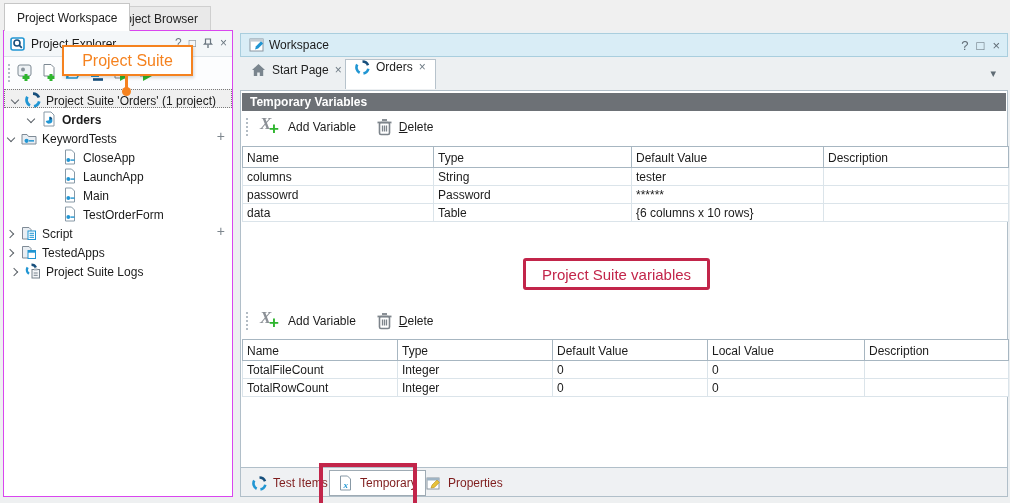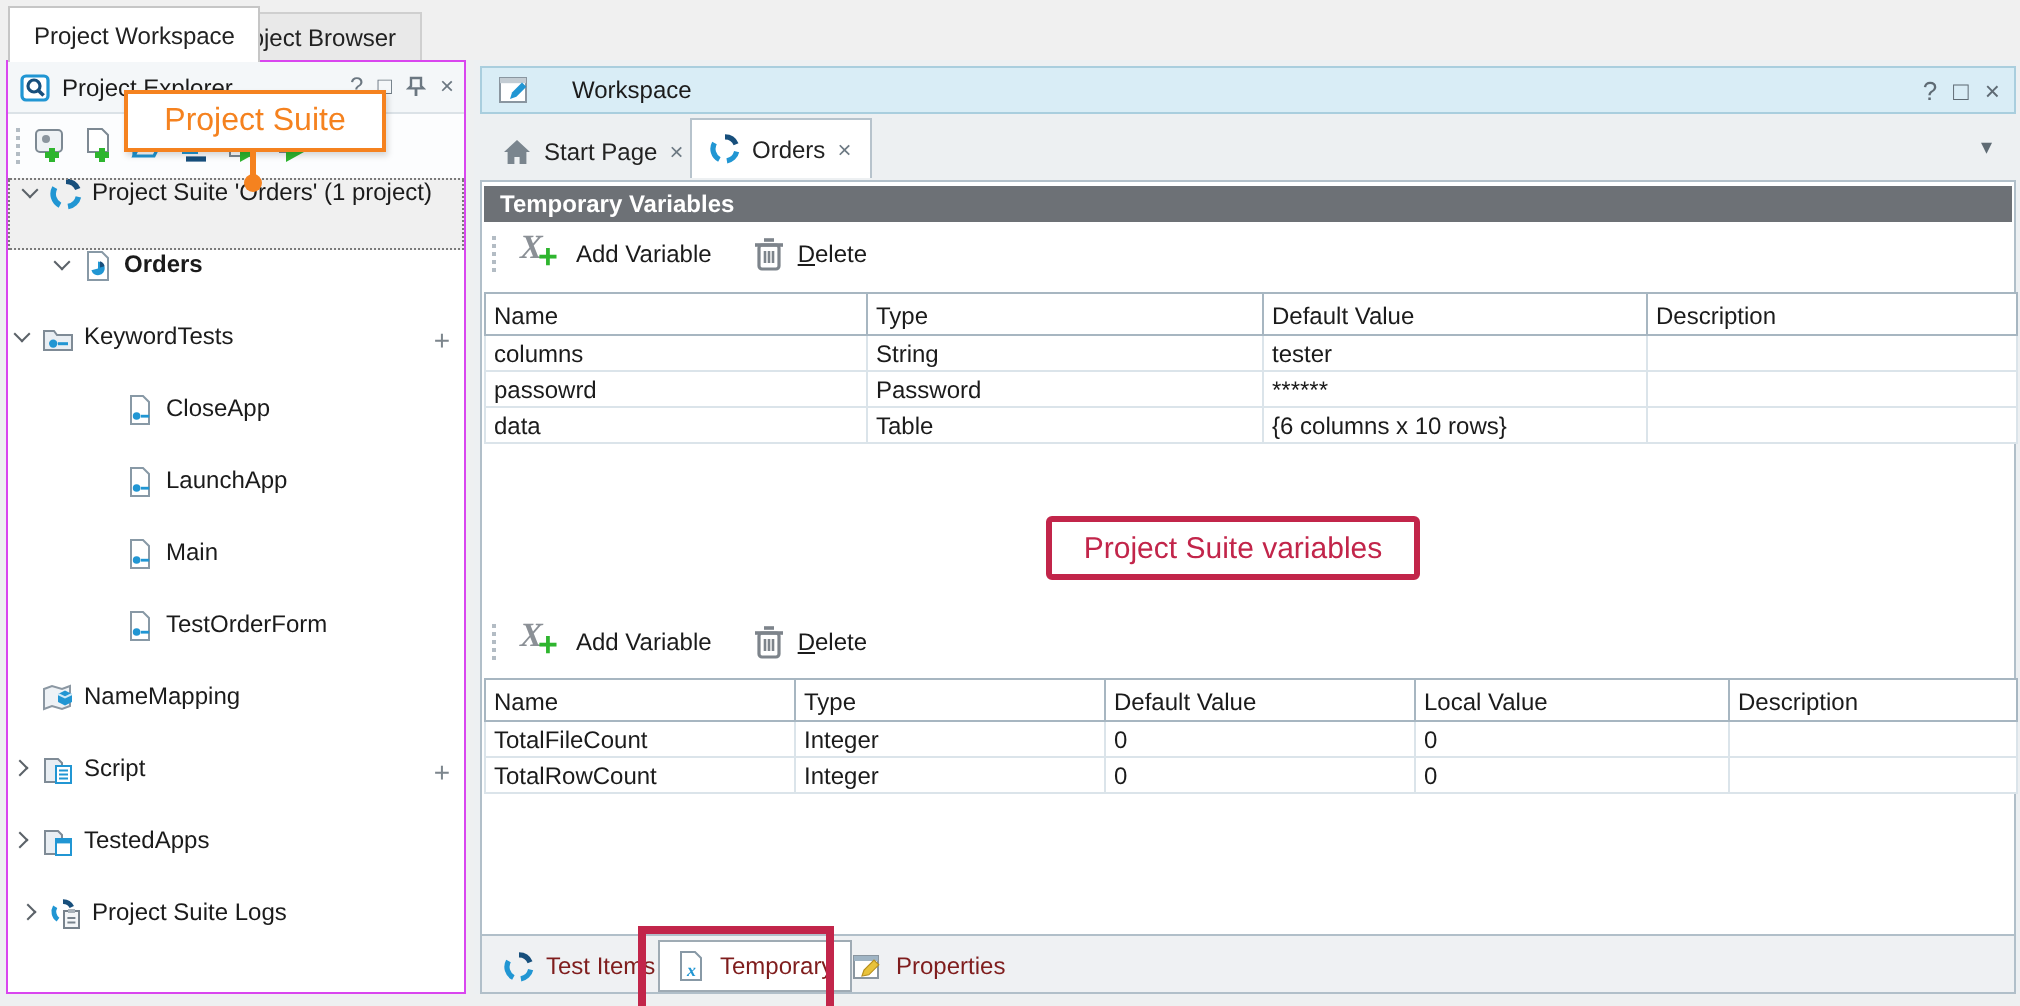--- a/index.html
+++ b/index.html
@@ -21,21 +21,21 @@
   
   .left-panel{left:3px;top:30px;width:230px;height:467px;background:#8b5cf6;border:1px solid #d946ef;box-sizing:border-box}
   .lp-header{position:absolute;left:0;top:0;width:228px;height:26px;background:#f4f7f9;border-bottom:1px solid #dbe2e7;box-sizing:border-box}
   .lp-title{position:absolute;left:27px;top:6px;color:#1b1b1b}
   .lp-ctrls{position:absolute;right:5px;top:5px;display:flex;gap:7px;color:#6b7781;font-size:12px;align-items:center}
   .lp-toolbar{position:absolute;left:0;top:26px;width:228px;height:32px;background:#fcfdfe}
   .handle{width:0;height:18px;border-left:2px dotted #b3bcc4;margin:0 4px}
   .tbico{width:24px;height:24px;display:flex;align-items:center;justify-content:center}
   .lp-tree{position:absolute;left:0;top:58px;width:228px;height:407px;background:#fff}
 
-  .trow{height:36px;display:flex;align-items:flex-start;gap:3px;white-space:nowrap;position:relative}
+  .trow{height:19px;display:flex;align-items:flex-end;gap:3px;white-space:nowrap;position:relative}
   .trow.lv0{padding-left:4px}.trow.lv1{padding-left:20px}.trow.lv2{}.trow.lv3{padding-left:41px}
   .trow.sel{background:#f0f0f0;outline:1px dotted #7a7a7a;outline-offset:-1px}
   .trow .tlabel{padding-left:2px}
   .trow .bold{font-weight:bold}
   .chev{width:14px;height:14px;position:relative;flex:0 0 14px}
   .chev::after{content:"";position:absolute;left:4px;top:3px;width:5px;height:5px;
     border-right:1.6px solid #5b6268;border-bottom:1.6px solid #5b6268;transform:rotate(45deg)}
   .chev.col::after{left:3px;top:4px;transform:rotate(-45deg)}
   .chev.none::after{display:none}
   .ticon{width:16px;height:16px;flex:0 0 16px}
@@ -48,24 +48,24 @@
   .callout-o-line{left:125px;top:74px;width:3px;height:15px;background:#f5821f;z-index:40}
   .callout-o-dot{left:122px;top:87px;width:9px;height:9px;border-radius:50%;background:#f5821f;z-index:40}
   .callout-r{left:523px;top:258px;width:181px;height:26px;background:#fff;border:3px solid #c2254a;border-radius:3px;
     color:#c2254a;font-size:15px;display:flex;align-items:center;justify-content:center;z-index:40}
   .redbox{left:319px;top:463px;width:90px;height:37px;border:4px solid #c2254a;z-index:45;background:transparent}
 
   
   .right-panel{left:237px;top:30px;width:773px;height:467px;background:#edf0f2}
   .ws-header{position:absolute;left:3px;top:3px;width:768px;height:24px;background:#d9edf6;border:1px solid #a9cede;
     box-sizing:border-box;display:flex;align-items:center}
-  .ws-title{margin-left:21px}
+  .ws-title{margin-left:4px}
   .ws-ctrls{position:absolute;right:7px;top:4px;display:flex;gap:8px;color:#5f6b74;font-size:13px}
   .doc-tabstrip{position:absolute;left:3px;top:27px;width:768px;height:33px}
-  .doc-tab{position:absolute;display:flex;align-items:center;gap:6px;padding:0 9px;color:#222}
+  .doc-tab{position:absolute;display:flex;align-items:flex-start;gap:6px;padding:0 9px;color:#222}
   .doc-tab.inactive{left:2px;top:6px;height:26px}
   .doc-tab.active{left:105px;top:2px;height:30px;background:#fff;border:1px solid #b7c3cc;border-bottom:none;box-sizing:border-box}
   .tab-x{color:#6e7a84;font-size:12px}
   .strip-dd{position:absolute;right:12px;top:10px;color:#5f6b74;font-size:11px}
 
   .content{position:absolute;left:3px;top:60px;width:768px;height:378px;background:#fff;border:1px solid #b1bfc9;box-sizing:border-box}
   .secbar{position:absolute;left:1px;width:764px;height:18px;background:#6d7176;color:#fff;font-weight:bold;
     line-height:18px;padding-left:8px;box-sizing:border-box}
   .vtoolbar{position:absolute;left:1px;width:764px;height:32px;display:flex;align-items:center;gap:6px}
   .xicon{position:relative;width:24px;height:20px;flex:0 0 24px}
@@ -238,31 +238,20 @@
     <div class="trow lv3">
       <span class="chev none"></span>
       <span class="ticon">
         <svg width="16" height="16" viewBox="0 0 16 16">
             <path d="M3.5 1h6l3 3v11h-9z" fill="#fff" stroke="#8899a6"></path>
             <circle cx="6.3" cy="11" r="1.9" fill="#2196d3"></circle>
             <rect x="8.4" y="10.4" width="4.2" height="1.4" fill="#2196d3"></rect>
           </svg>
       </span>
       <span class="tlabel">TestOrderForm</span>
-    </div>
-    <div class="trow lv2">
-      <span class="chev none"></span>
-      <span class="ticon">
-        <svg width="16" height="16" viewBox="0 0 16 16">
-            <path d="M1 3.5l4-1.5 5 1.5 4-1.5v10l-4 1.5-5-1.5-4 1.5z" fill="#eef2f6" stroke="#8b97a2"></path>
-            <path d="M8 6l3.5-1.8L15 6v4l-3.5 1.8L8 10z" fill="#2196d3"></path>
-            <path d="M8 6l3.5 1.7L15 6" fill="none" stroke="#cfe9f8"></path>
-          </svg>
-      </span>
-      <span class="tlabel">NameMapping</span>
     </div>
     <div class="trow lv2">
       <span class="chev col"></span>
       <span class="ticon">
         <svg width="16" height="16" viewBox="0 0 16 16">
             <path d="M1.5 2.5h6.5l2 2v9.5H1.5z" fill="#e9eef3" stroke="#7f8b96"></path>
             <rect x="7" y="6" width="7.5" height="8.5" fill="#fff" stroke="#2196d3"></rect>
             <path d="M8.5 8.3h4.5M8.5 10.3h4.5M8.5 12.3h4.5" stroke="#2196d3"></path>
           </svg>
       </span>

